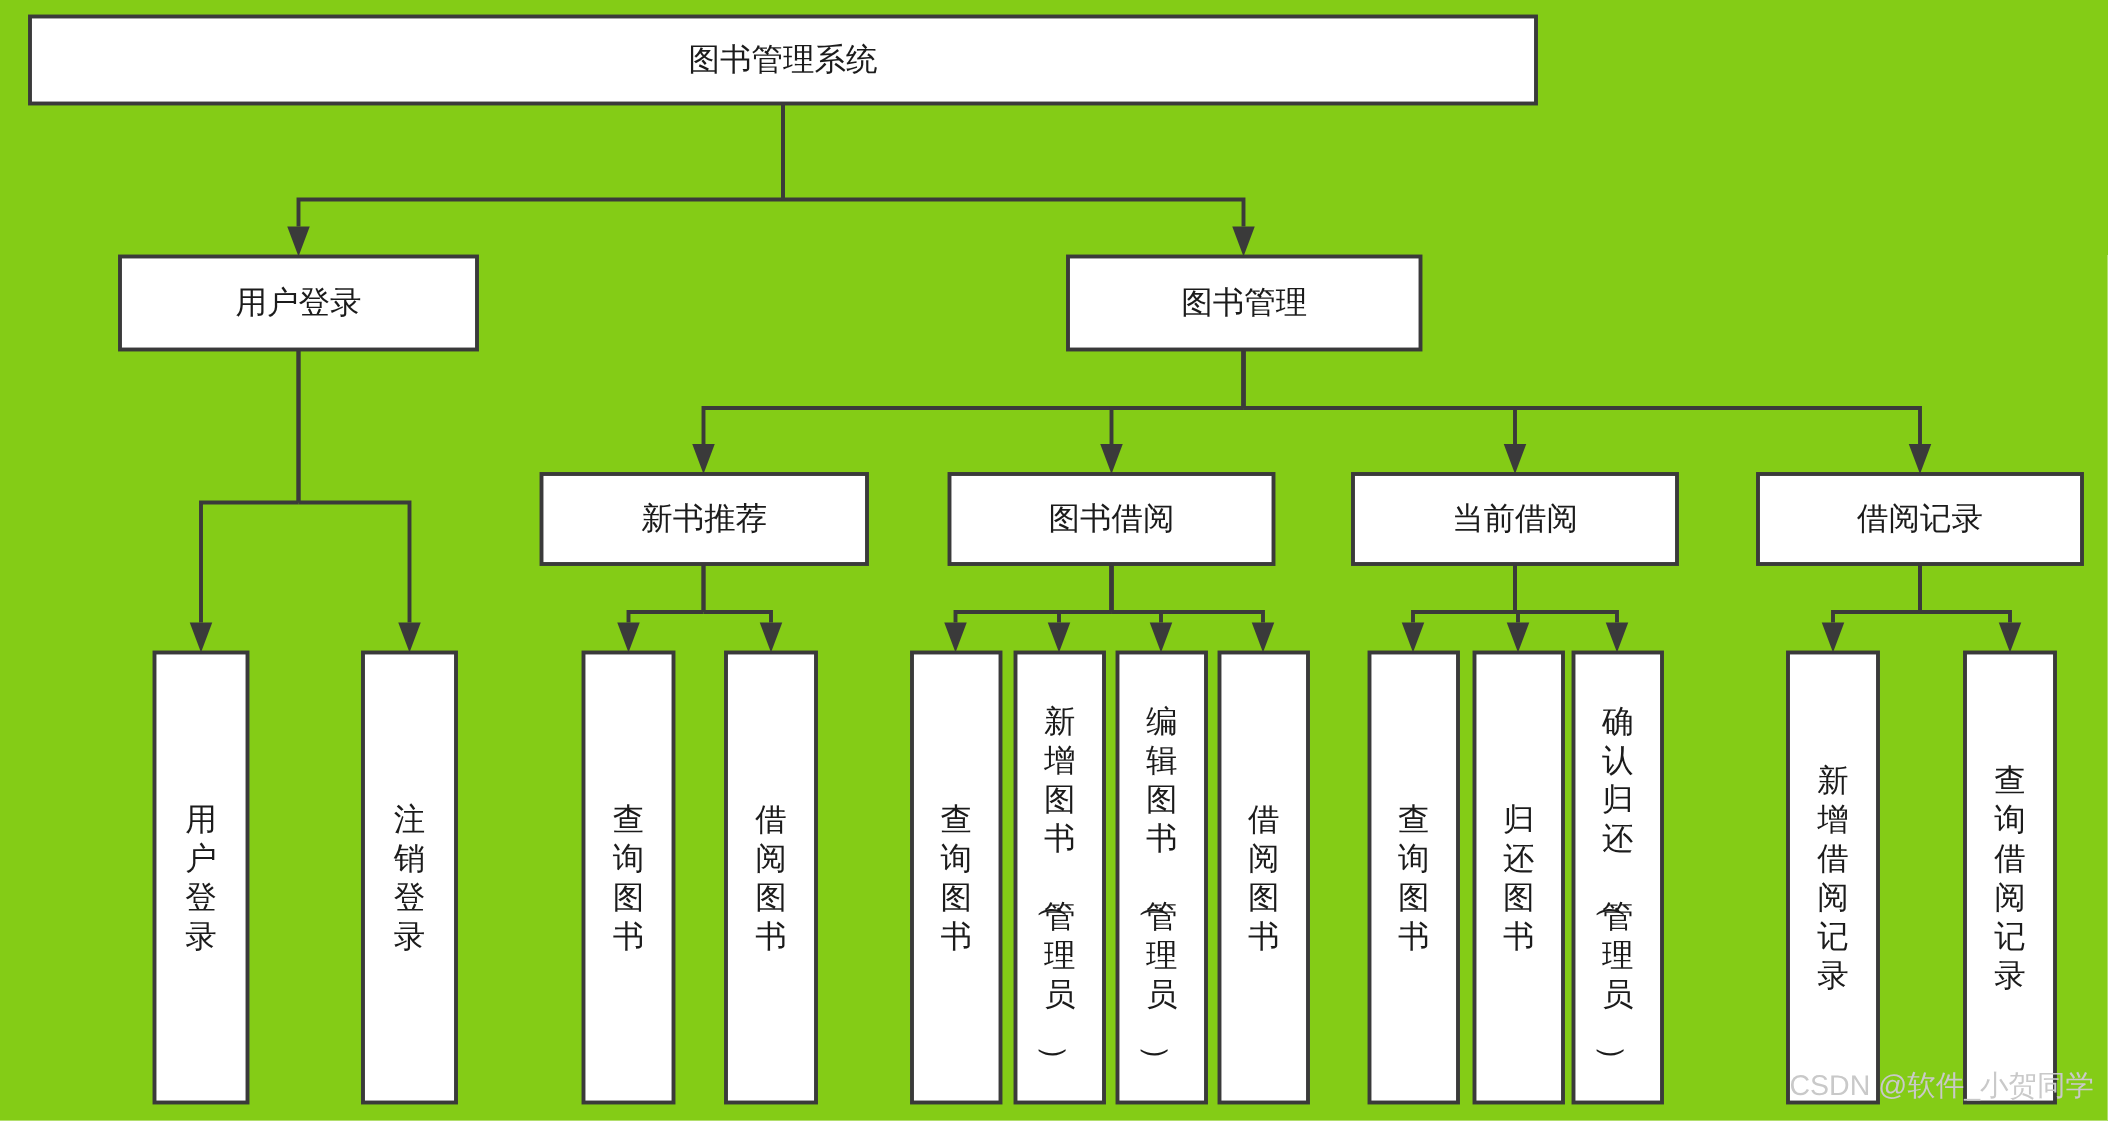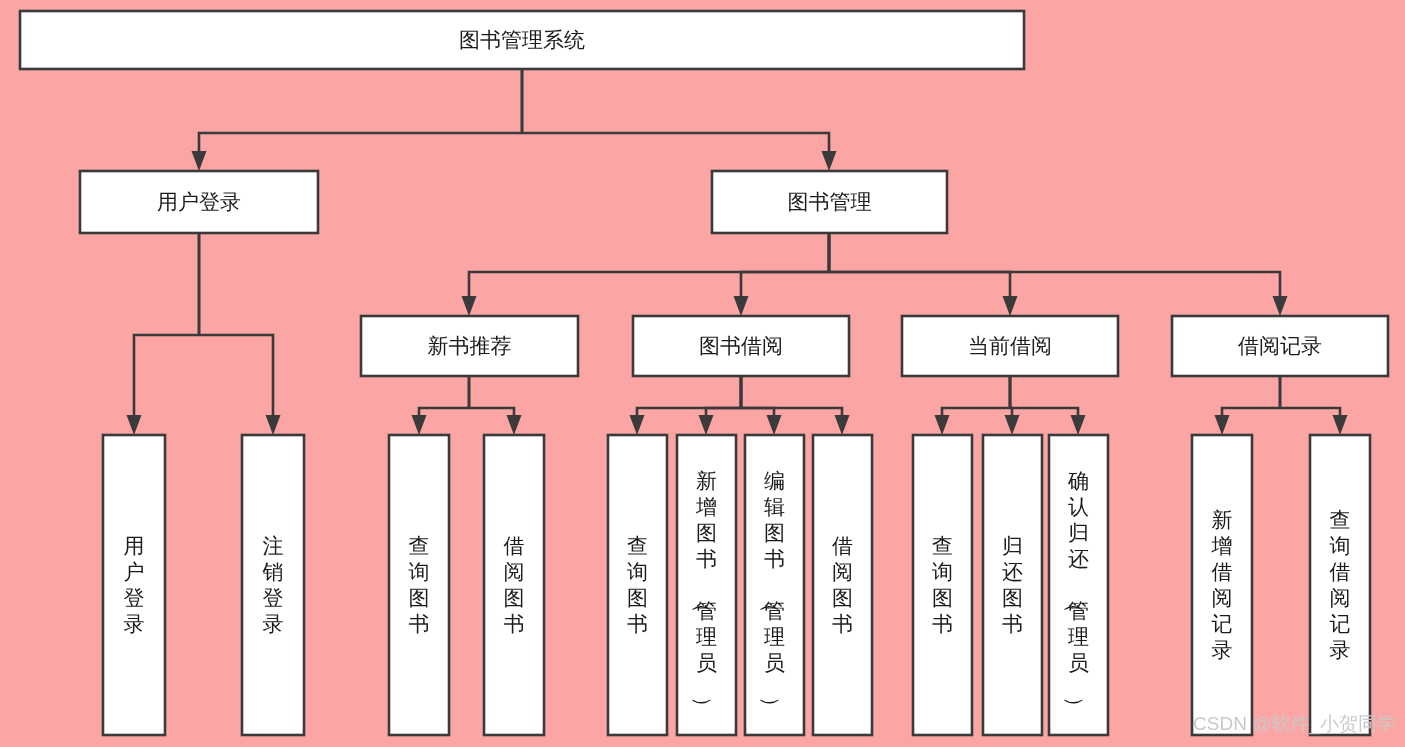--- a/index.html
+++ b/index.html
@@ -12,21 +12,21 @@
     width: 1405px;
     height: 747px;
     font-family: "Liberation Sans", "DejaVu Sans", sans-serif;
     overflow: hidden;
     position: relative;
   }
   #diagram-root {
     position: relative;
     width: 1405px;
     height: 747px;
-    background: #fca5a5;
+    background: #84cc16;
   }
   svg.diagram-canvas {
     position: absolute;
     left: 0;
     top: 0;
     width: 1405px;
     height: 747px;
     display: block;
   }
   .node-box {

